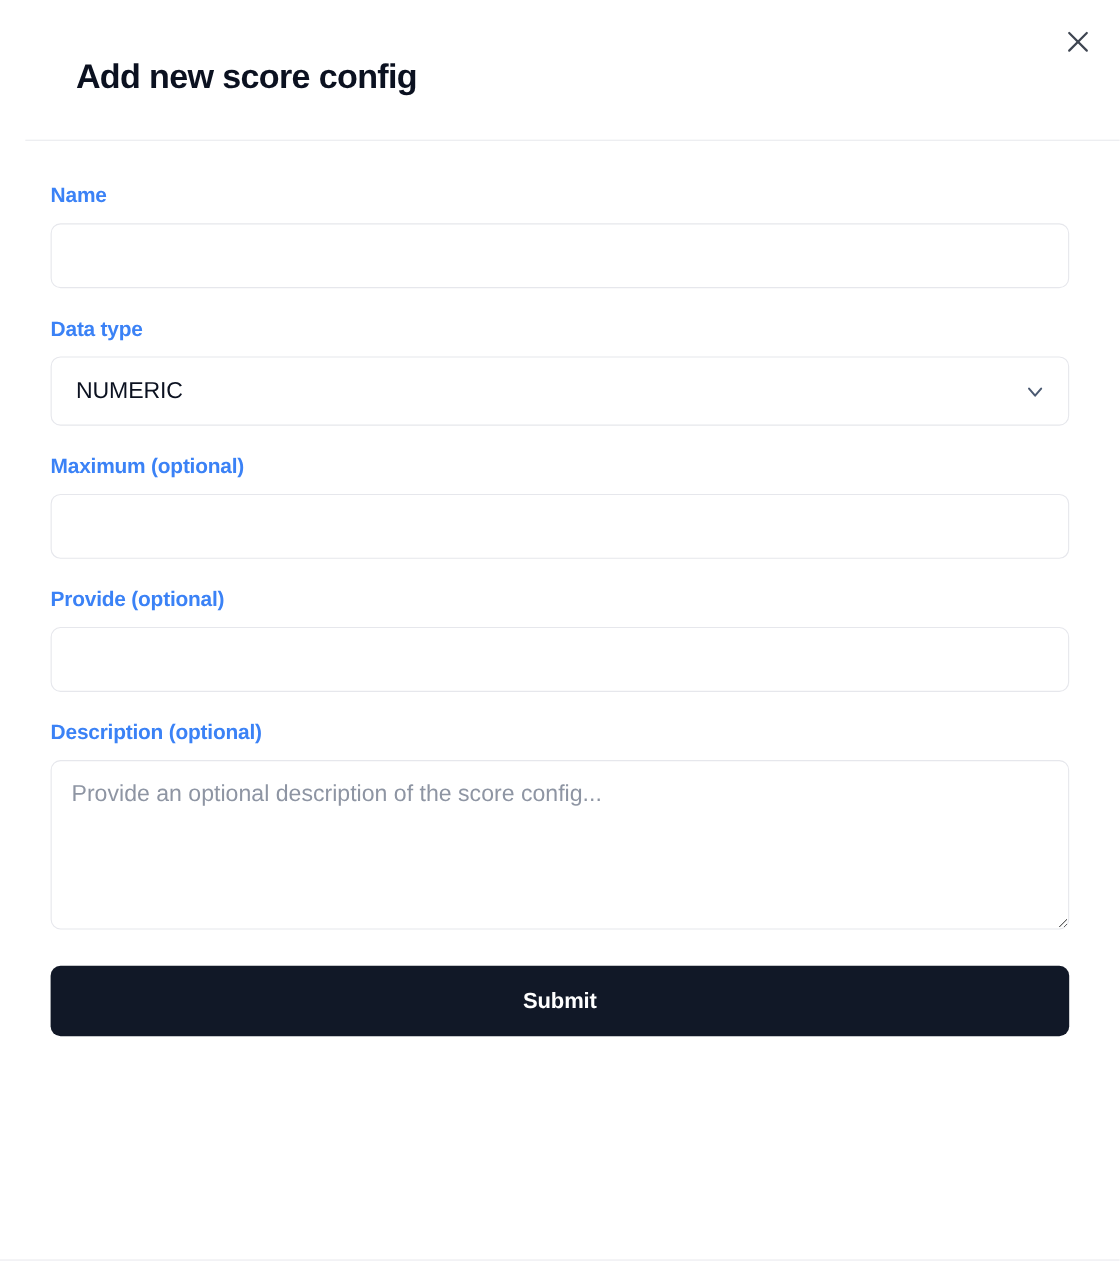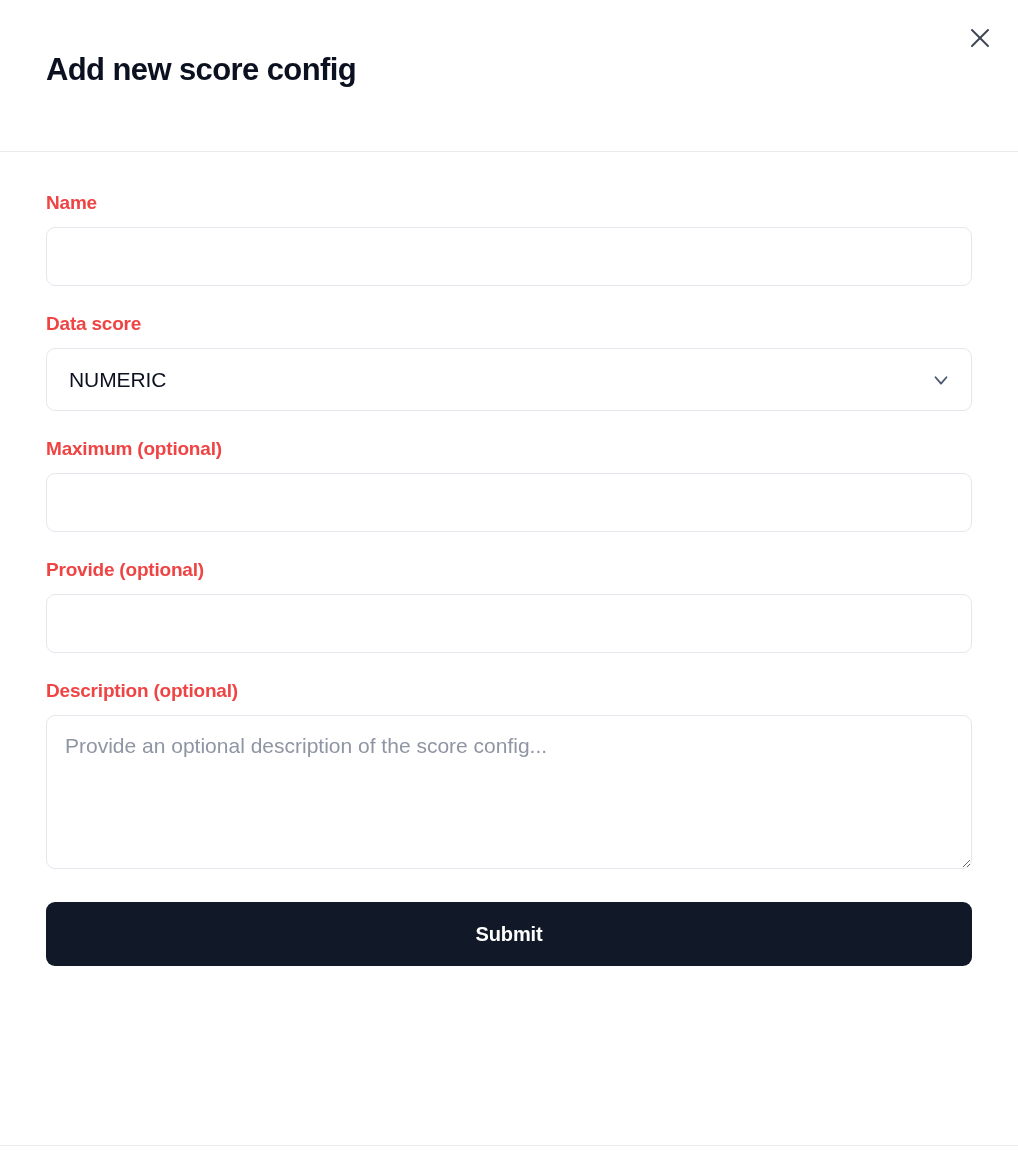--- a/index.html
+++ b/index.html
@@ -19,23 +19,24 @@
     position: relative;
     width: 1018px;
     height: 1164px;
     background: #ffffff;
     display: flex;
     flex-direction: column;
   }
 
   .dialog-header {
     position: relative;
-    height: 152px;
+    height: 128px;
     border-bottom: 1px solid #e9eaee;
     flex: 0 0 auto;
+    margin-left: 23px;
   }
 
   .dialog-title {
     position: absolute;
     left: 46px;
     top: 52px;
     font-size: 31px;
     font-weight: bold;
     letter-spacing: -0.6px;
     color: #0b1120;
@@ -63,21 +64,21 @@
     flex: 1 1 auto;
   }
 
   .field { margin-bottom: 27px; }
   .field:last-of-type { margin-bottom: 16px; }
 
   .field-label {
     display: block;
     font-size: 19px;
     font-weight: bold;
-    color: #ef4444;
+    color: #3b82f6;
     letter-spacing: -0.2px;
     margin-bottom: 13px;
   }
 
   .text-input {
     display: block;
     width: 100%;
     height: 59px;
     border: 1px solid #e6e7ec;
     border-radius: 9px;
@@ -178,21 +179,21 @@
   </div>
 
   <div class="dialog-body">
 
     <div class="field">
       <label class="field-label">Name</label>
       <input class="text-input" type="text" value="" placeholder="" style="">
     </div>
 
     <div class="field">
-      <label class="field-label">Data score</label>
+      <label class="field-label">Data type</label>
       <div class="select-wrapper">
         <div class="select-control">
           <span class="select-value">NUMERIC</span>
         </div>
         <span class="select-chevron">
           <svg width="22" height="22" viewBox="0 0 24 24" fill="none" stroke="currentColor" stroke-width="2" stroke-linecap="round" stroke-linejoin="round">
             <polyline points="6 9 12 16 18 9"></polyline>
           </svg>
         </span>
       </div>

